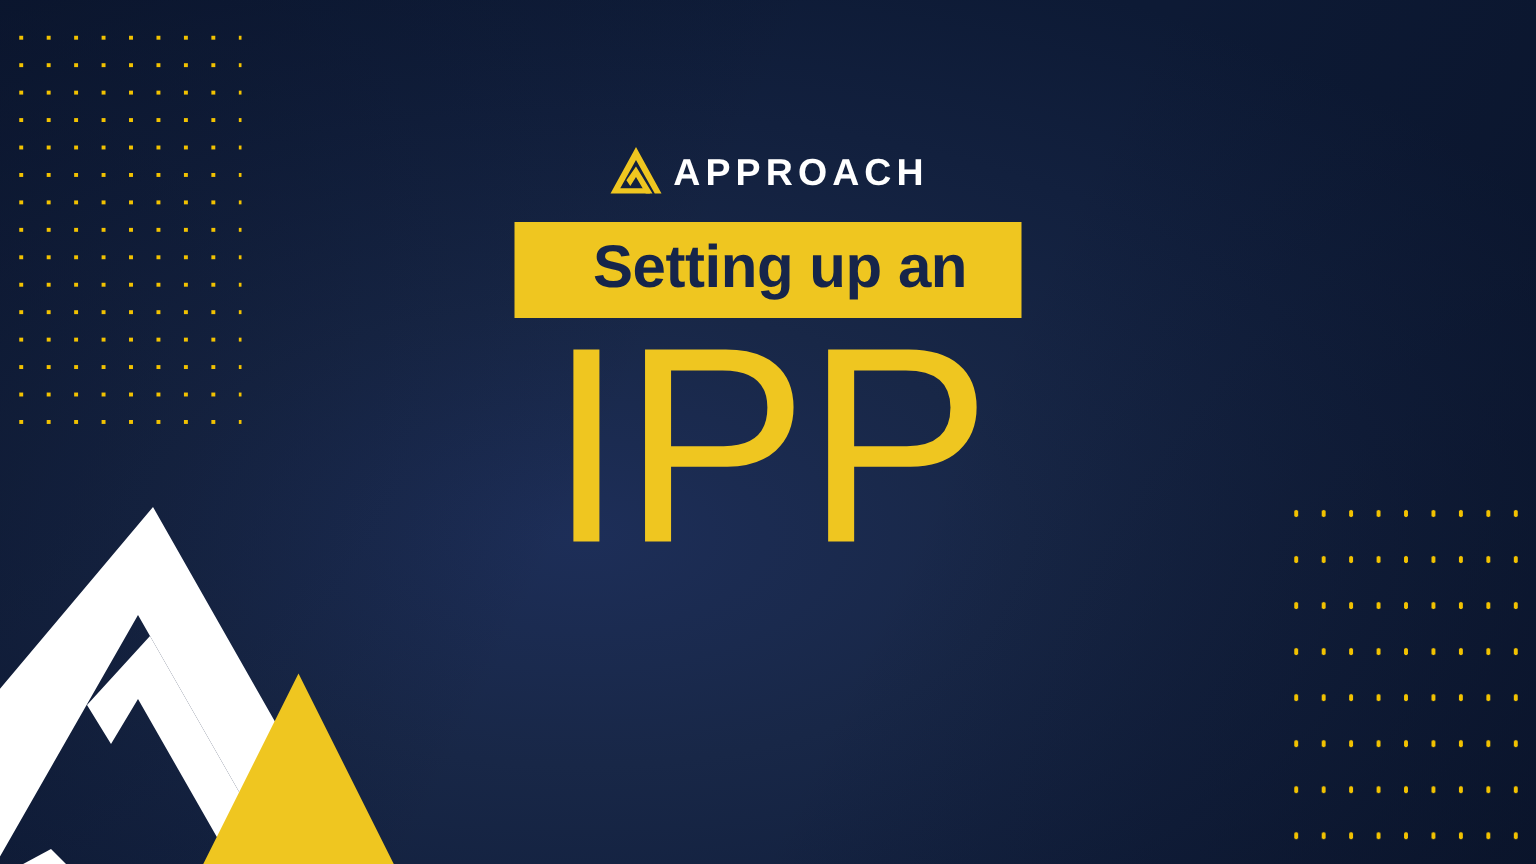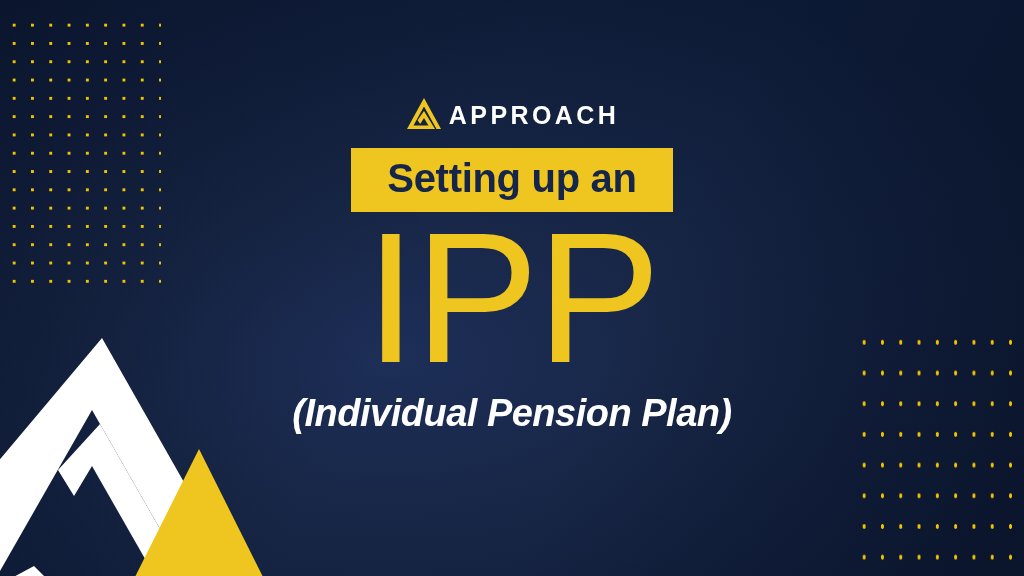--- a/index.html
+++ b/index.html
@@ -102,21 +102,21 @@
     display: flex;
     flex-direction: column;
     align-items: center;
   }
   #eyebrow-banner {
     background: #efc620;
     color: #16254a;
     font-size: 40px;
     font-weight: bold;
     letter-spacing: -0.3px;
-    padding: 10px 36px 14px 36px;
+    padding: 10px 36px 14px 52px;
     line-height: 1;
     white-space: nowrap;
   }
   #main-acronym {
     color: #efc620;
     font-size: 186px;
     font-weight: normal;
     line-height: 0.84;
     letter-spacing: -2px;
     margin-top: 8px;
@@ -166,16 +166,15 @@
         <path fill="#efc620" d="M19 2 L36 33 L31.5 33 L19 10.6 L8.5 29.5 L26 29.5 L28.4 33 L2 33 Z"></path>
         <path fill="#efc620" d="M19 15 L30 33 L25.5 33 L19 22 L15.2 28 L12.6 24.2 Z"></path>
       </svg>
     </span>
     <span id="brand-wordmark">APPROACH</span>
   </div>
 
   <div id="headline-stack">
     <div id="eyebrow-banner">Setting up an</div>
     <div id="main-acronym">IPP</div>
-    <div id="subtitle-text">(Individual Pension Plan)</div>
   </div>
 
 </div>
 
 </body></html>

